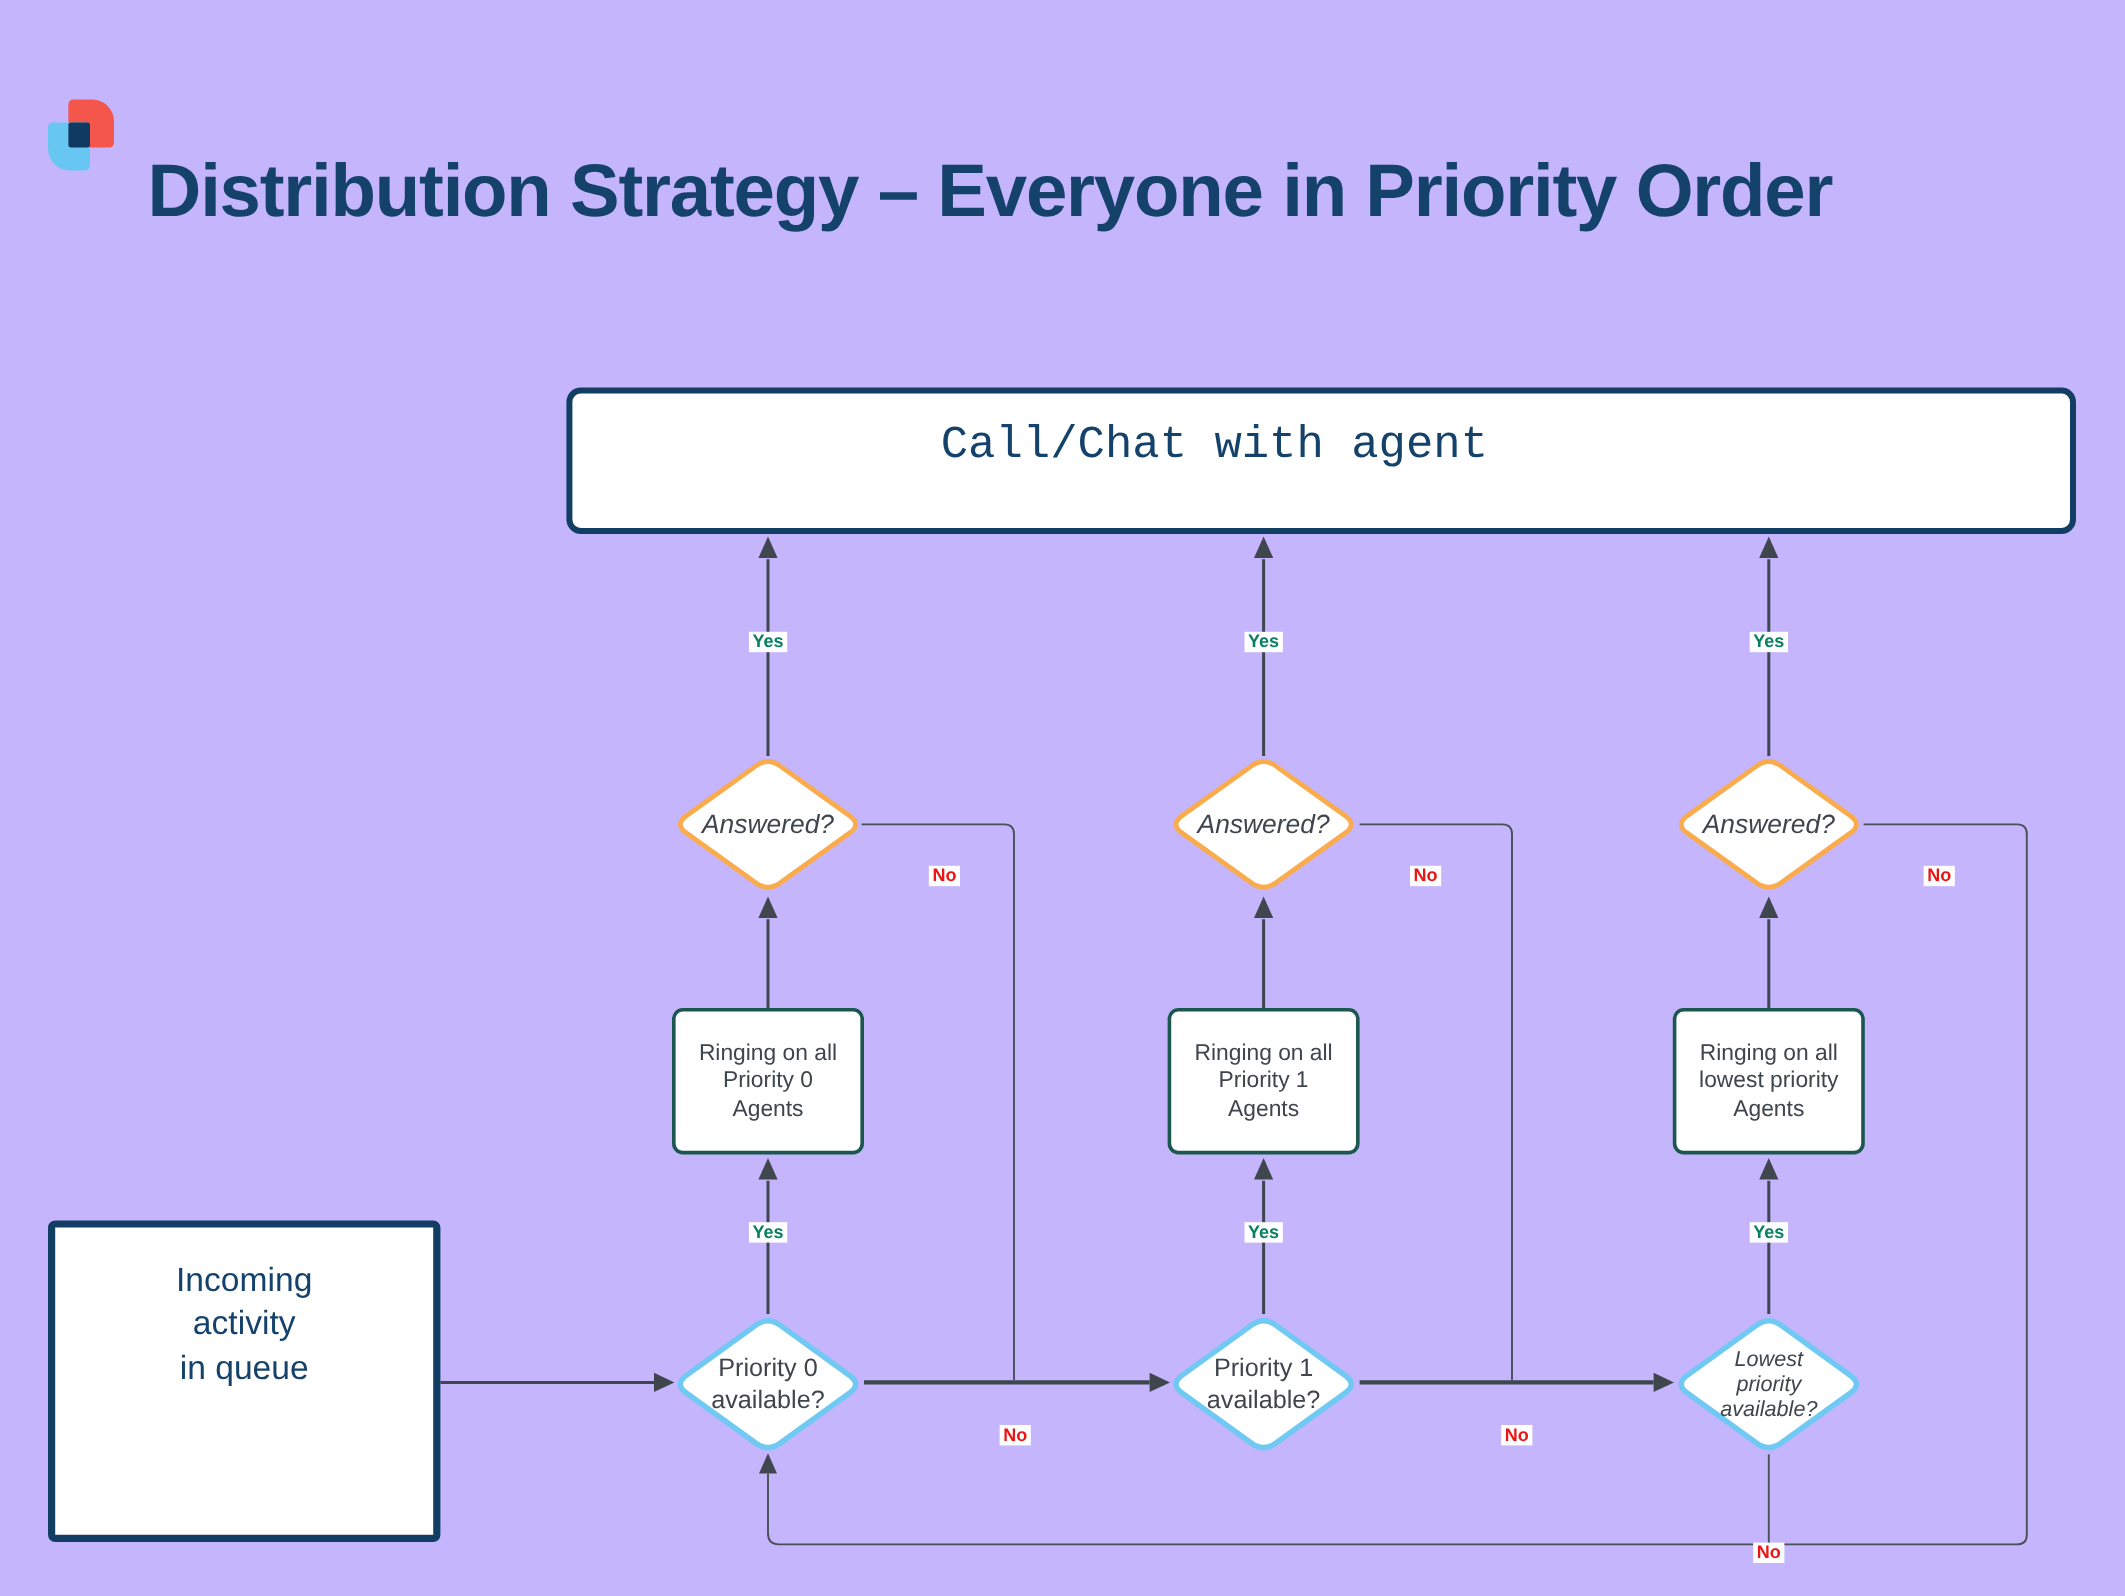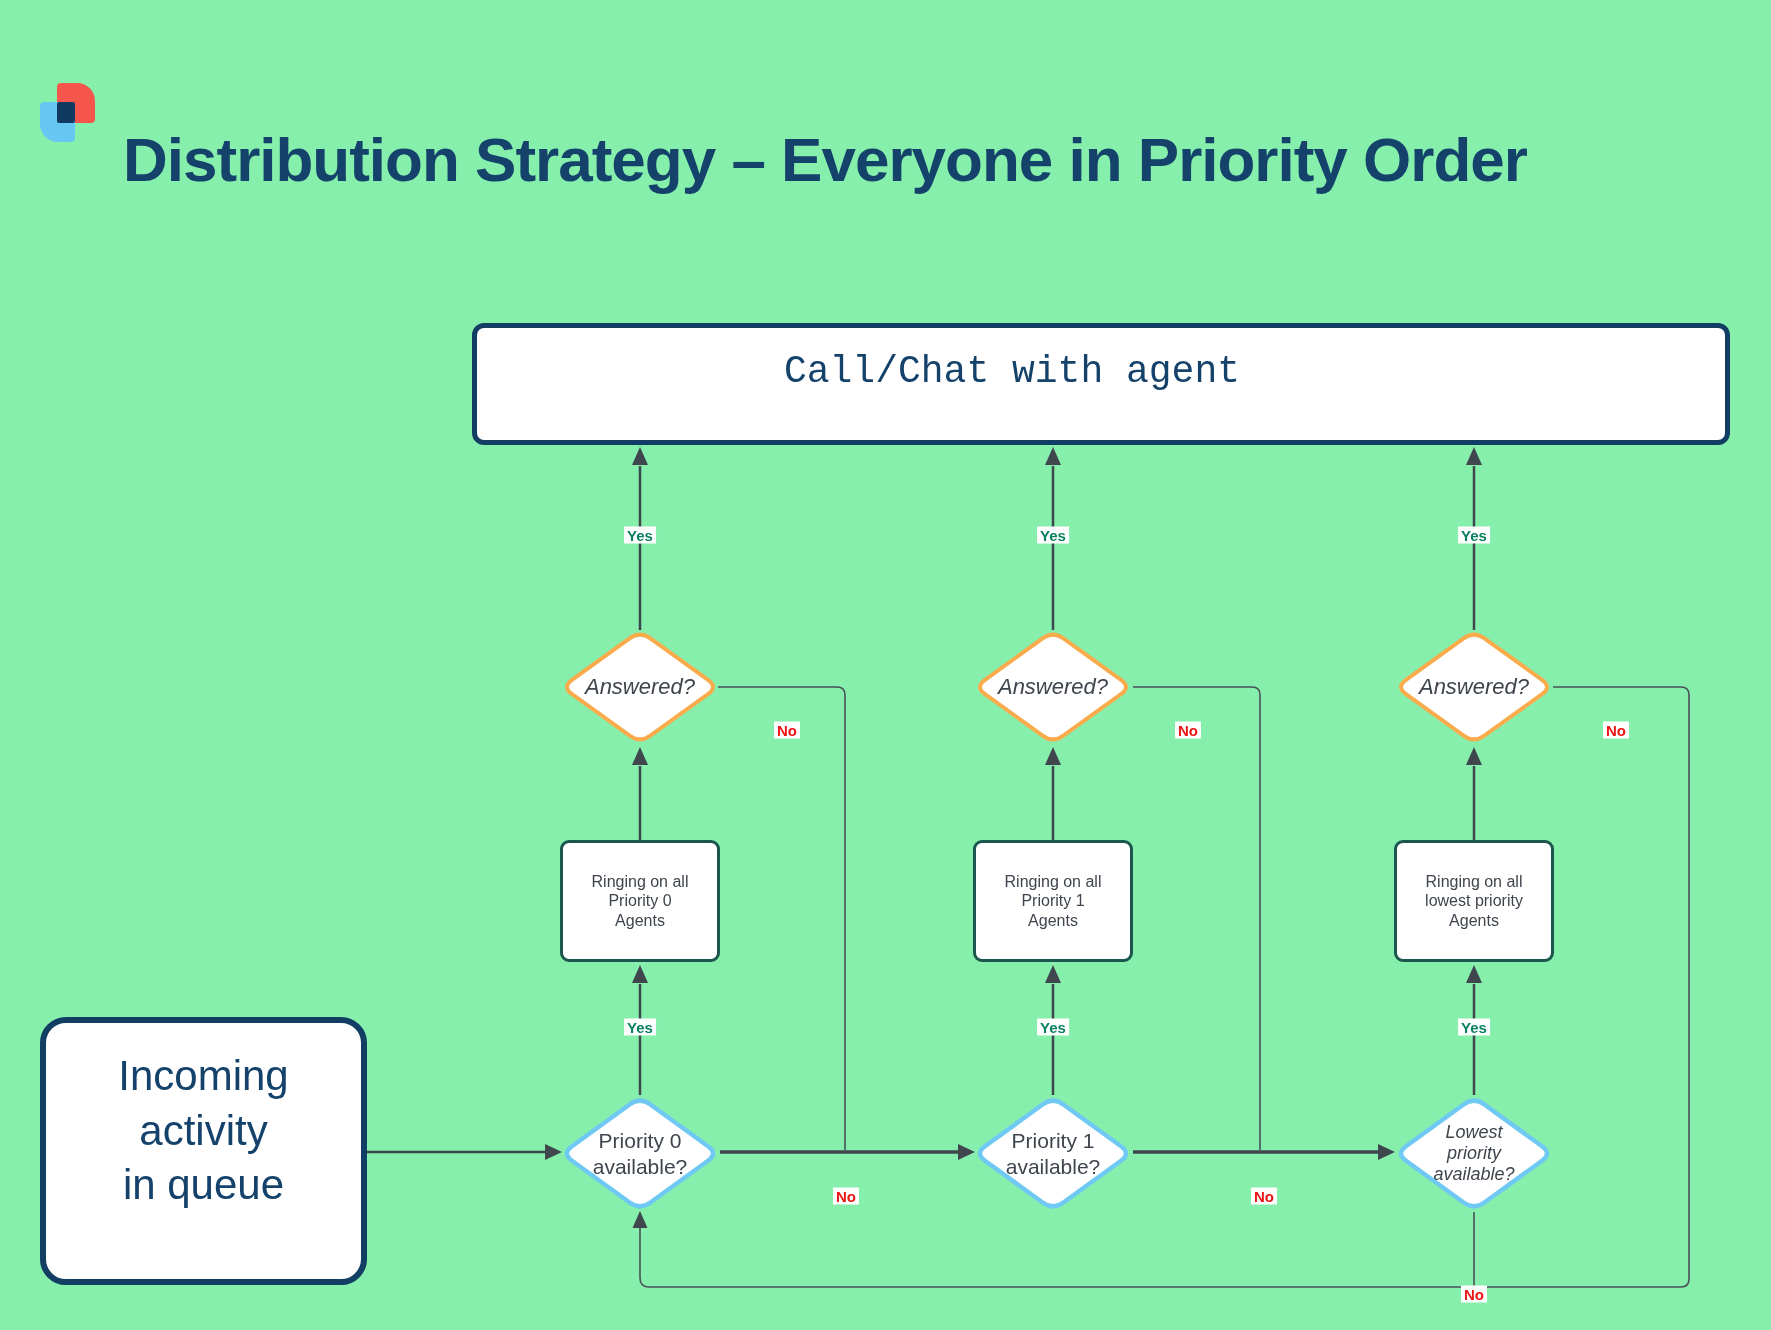--- a/index.html
+++ b/index.html
@@ -1,35 +1,35 @@
 <!DOCTYPE html>
 <html><head>
 <meta charset="utf-8">
 <style>
   html,body{margin:0;padding:0;background:#ffffff;}
   body{font-family:"Liberation Sans", sans-serif;}
-  #canvas{position:relative;width:1771px;height:1330px;background:#86efac;overflow:hidden;}
+  #canvas{position:relative;width:1771px;height:1330px;background:#c4b5fd;overflow:hidden;}
 
   
   .logo-part{position:absolute;}
   .logo-red{left:57px;top:83px;width:38px;height:40px;background:#f4564c;border-radius:4px 18px 4px 4px;}
   .logo-blue{left:40px;top:102px;width:35px;height:40px;background:#67c7f2;border-radius:4px 4px 4px 18px;}
   .logo-navy{left:57px;top:102px;width:18px;height:21px;background:#103a61;border-radius:2px;}
   .title{position:absolute;left:123px;top:124px;font-size:62px;font-weight:bold;color:#14426b;letter-spacing:-1px;white-space:nowrap;}
 
   
   #wires{position:absolute;left:0;top:0;}
 
   
   .node{position:absolute;box-sizing:border-box;background:#ffffff;display:flex;align-items:center;justify-content:center;text-align:center;}
   .prelines{white-space:pre-line;}
   .terminal{left:472px;top:323px;width:1258px;height:122px;border:5px solid #123e63;border-radius:12px;}
   .terminal-label{position:absolute;left:472px;top:323px;width:1080px;height:96px;display:flex;align-items:center;justify-content:center;font-size:38px;color:#14426b;font-family:Liberation Mono, monospace;}
-  .start{left:40px;top:1017px;width:327px;height:268px;border:6px solid #123e63;border-radius:26px;font-size:42px;line-height:1.3;color:#14426b;align-items:flex-start;padding-top:26px;}
-  .process{width:160px;height:122px;border:3.5px solid #1b574e;border-radius:9px;font-size:16px;line-height:1.22;color:#3f454d;top:840px;}
+  .start{left:40px;top:1017px;width:327px;height:268px;border:6px solid #123e63;border-radius:6px;font-size:28px;line-height:1.3;color:#14426b;align-items:flex-start;padding-top:26px;}
+  .process{width:160px;height:122px;border:3.5px solid #1b574e;border-radius:9px;font-size:19px;line-height:1.22;color:#3f454d;top:840px;}
   .process.c1{left:560px;} .process.c2{left:973px;} .process.c3{left:1394px;}
 
   
   .diamond{position:absolute;width:160px;}
   .diamond svg{display:block;}
   .diamond .dlabel{position:absolute;left:0;top:0;width:100%;height:100%;display:flex;align-items:center;justify-content:center;text-align:center;color:#3f454d;}
   .answered{top:629px;height:116px;font-style:italic;}
   .avail{top:1095px;height:117px;}
   .answered.c1,.avail.c1{left:560px;} .answered.c2,.avail.c2{left:973px;} .answered.c3,.avail.c3{left:1394px;}
   .answered .dlabel{font-size:22px;}

